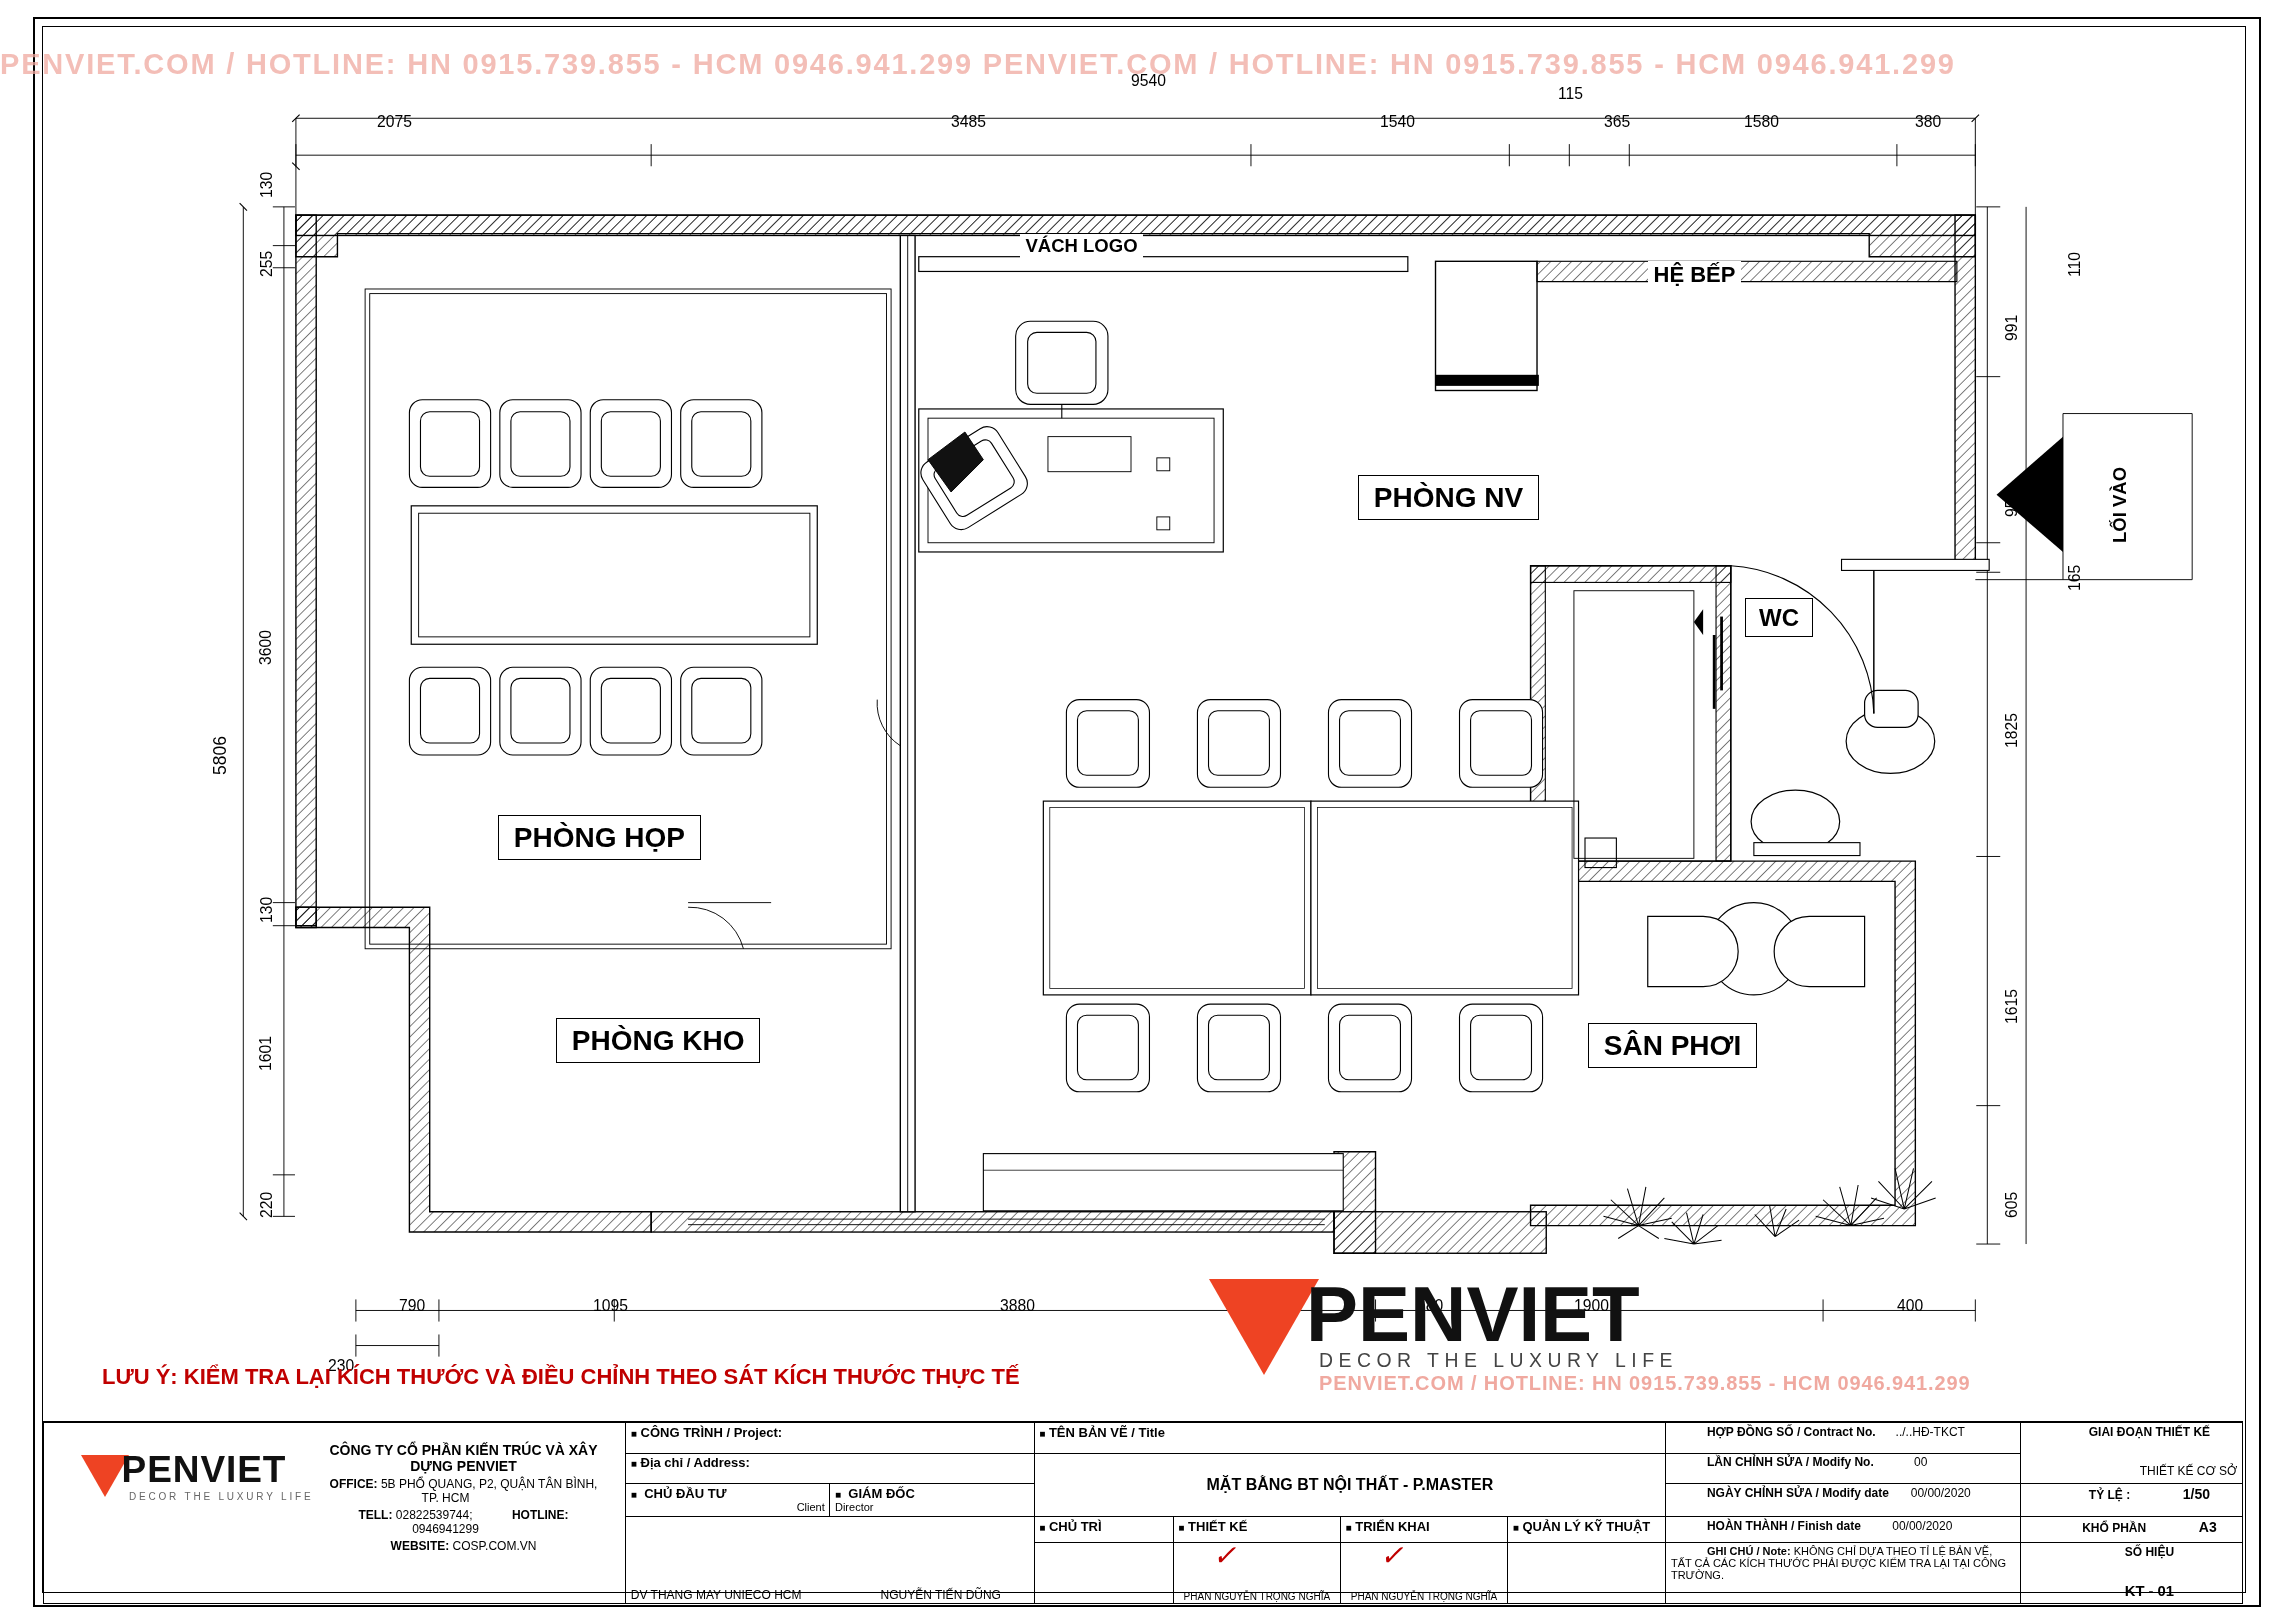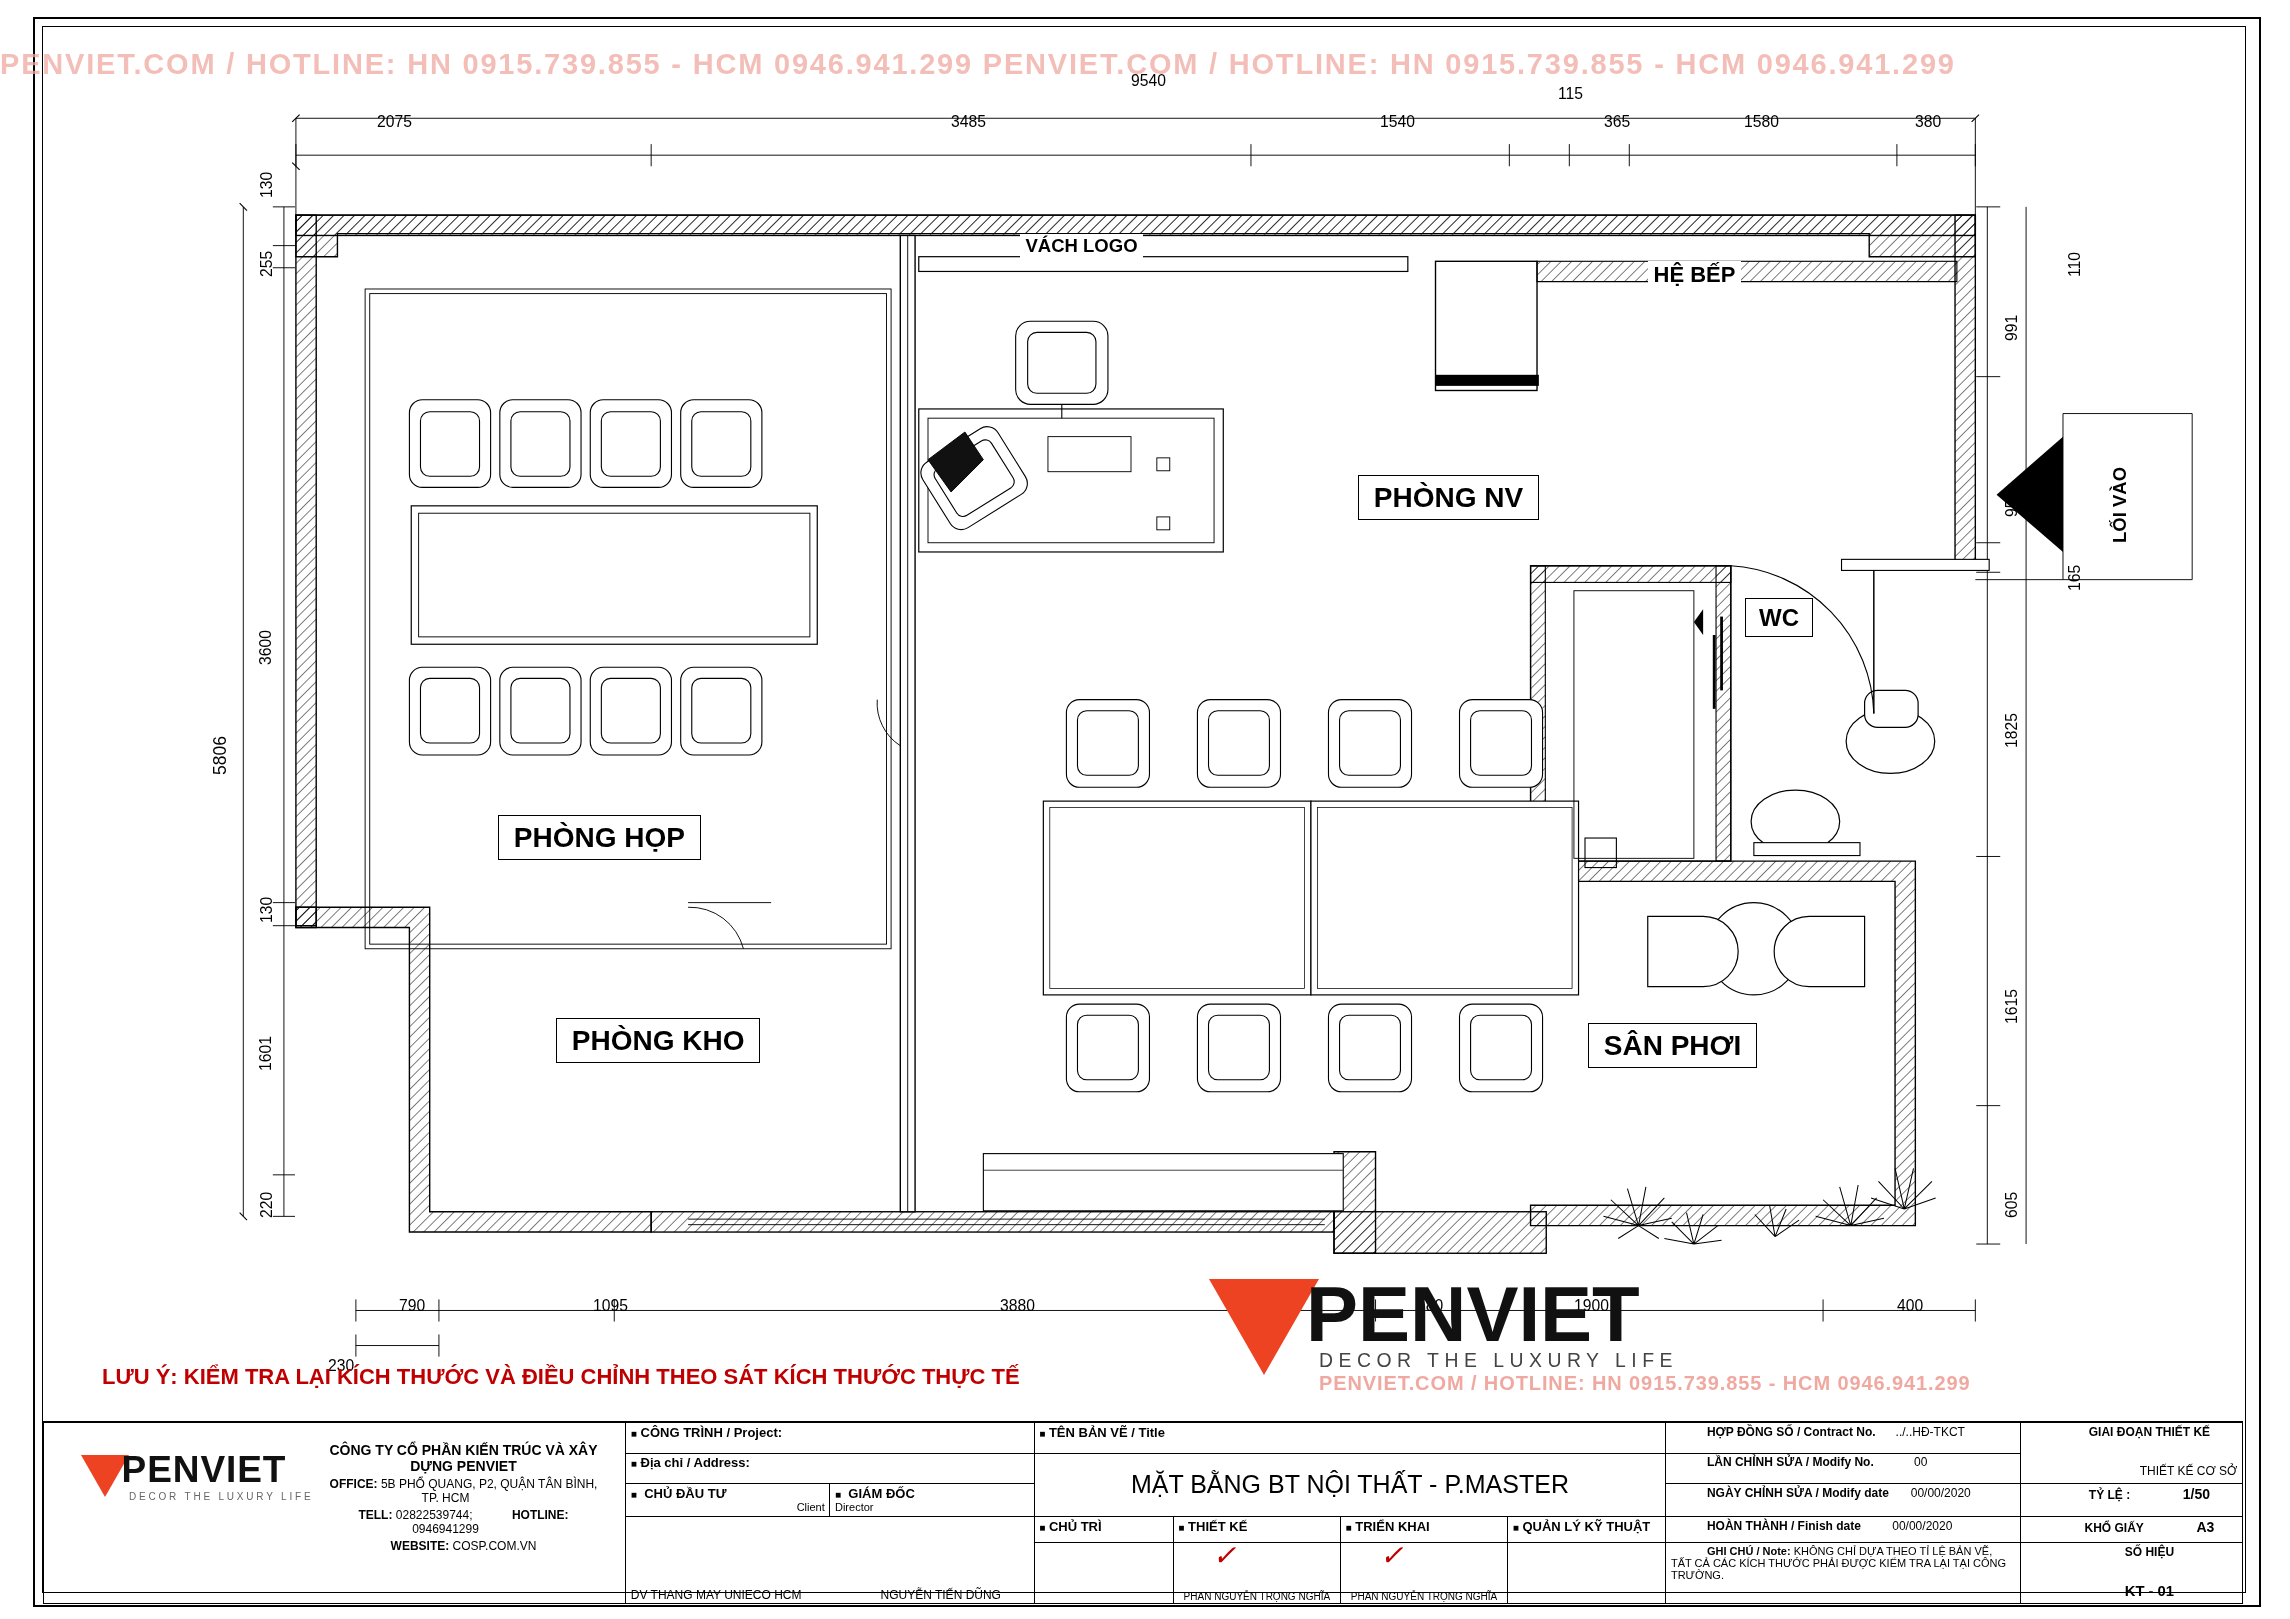--- a/index.html
+++ b/index.html
@@ -411,21 +411,21 @@
           <span class="b">HỢP ĐỒNG SỐ / Contract No.</span>
           <span style="margin-left:16.6px;">../..HĐ-TKCT</span>
         </td>
         <td rowspan="2" style="width:212px;" class="ctr">
           <div class="b" style="font-size:12px;">GIAI ĐOẠN THIẾT KẾ</div>
           <div style="font-size:12px;margin-top:25px;text-align:right;">THIẾT KẾ CƠ SỞ</div>
         </td>
       </tr>
       <tr>
         <td colspan="2" style="height:26px;" class="b sq">Địa chỉ / Address:</td>
-        <td colspan="4" rowspan="2" class="ctr" style="font-size:25px;font-weight:normal;vertical-align:middle;">MẶT BẰNG  BT NỘI THẤT  - P.MASTER</td>
+        <td colspan="4" rowspan="2" class="ctr" style="font-size:16px;font-weight:bold;vertical-align:middle;">MẶT BẰNG  BT NỘI THẤT  - P.MASTER</td>
         <td colspan="2" style="font-size:12px;">
           <span class="b">LẦN CHỈNH SỬA / Modify No.</span>
           <span style="margin-left:37px;">00</span>
         </td>
       </tr>
       <tr>
         <td style="width:194px;height:28px;" class="b sq">
           <span>CHỦ ĐẦU TƯ</span>
           <div style="text-align:right;font-weight:normal;font-size:11px;">Client</div>
         </td>
@@ -451,21 +451,21 @@
         </td>
         <td style="width:129px;" class="b sq">CHỦ TRÌ</td>
         <td style="width:157px;" class="b sq">THIẾT KẾ</td>
         <td style="width:157px;" class="b sq">TRIỂN KHAI</td>
         <td style="width:148px;" class="b sq">QUẢN LÝ KỸ THUẬT</td>
         <td colspan="2" style="font-size:12px;">
           <span class="b">HOÀN THÀNH / Finish date</span>
           <span style="margin-left:28px;">00/00/2020</span>
         </td>
         <td class="ctr">
-          <span class="b" style="font-size:12px;">KHỔ GIẤY</span>
+          <span class="b" style="font-size:12px;">KHỔ PHẦN</span>
           <span class="b" style="font-size:14px;margin-left:13px;">A3</span>
         </td>
       </tr>
       <tr>
         <td style="height:57px;"></td>
         <td class="ctr" style="position:relative;">
           <div class="sig" style="left:39px;top:-3.7px;">✓</div>
           <div style="position:absolute;bottom:1.8px;left:0;width:100%;font-size:10px;">PHAN NGUYỄN TRỌNG NGHĨA</div>
         </td>
         <td class="ctr" style="position:relative;">

